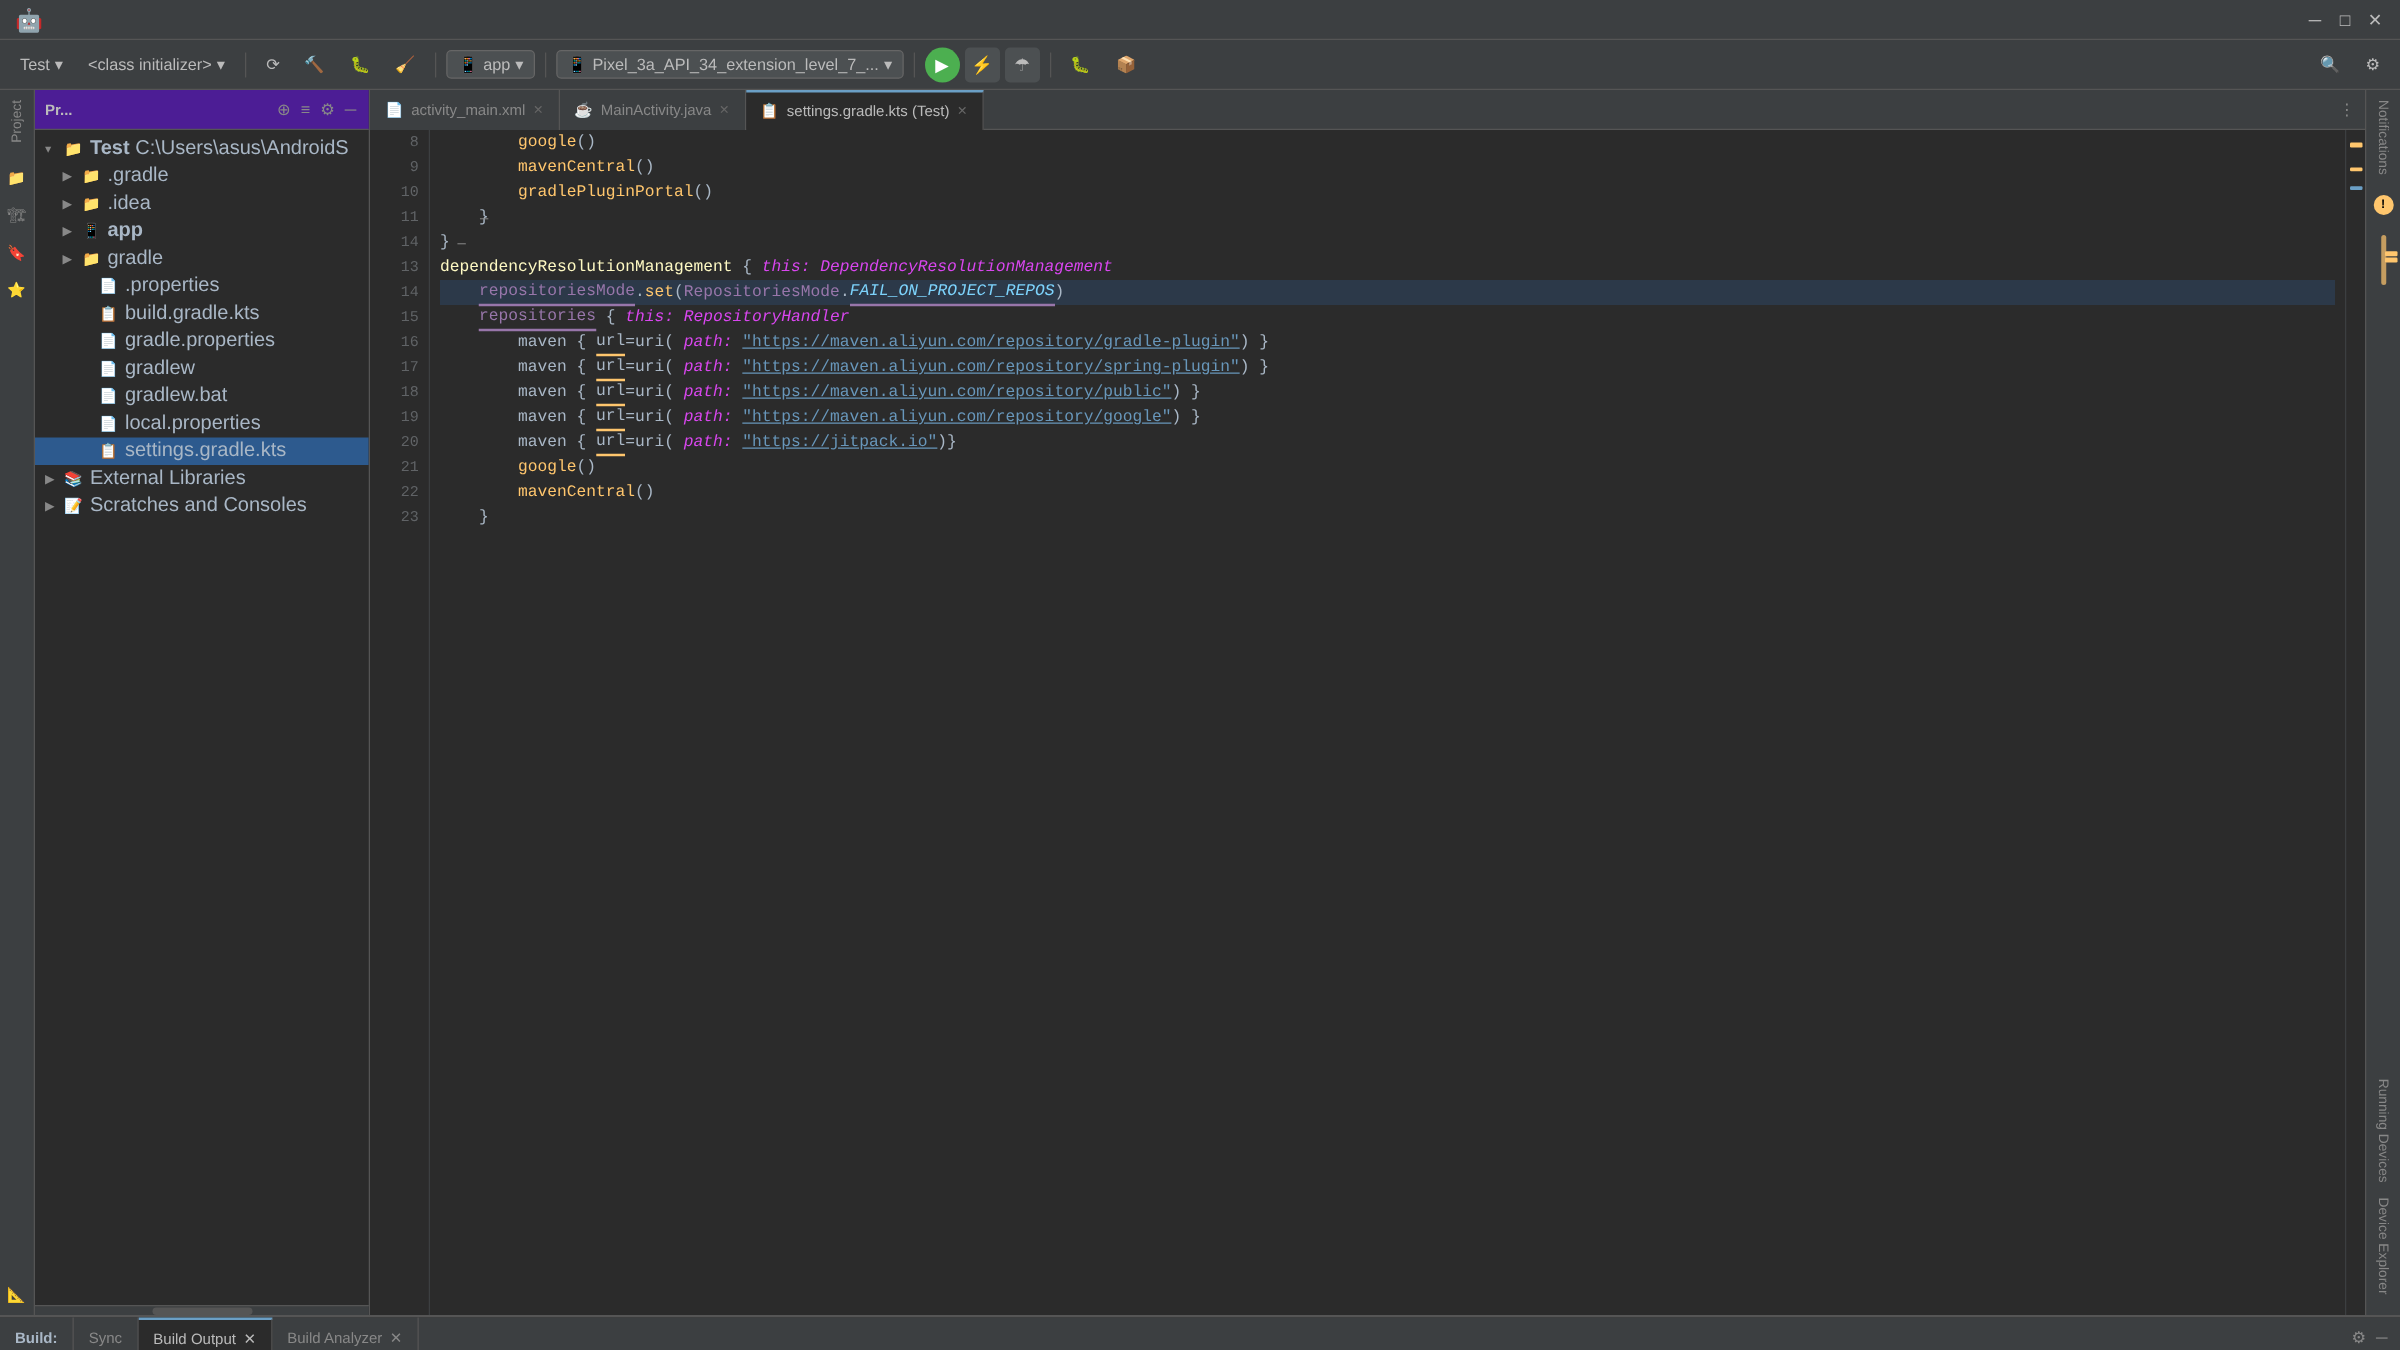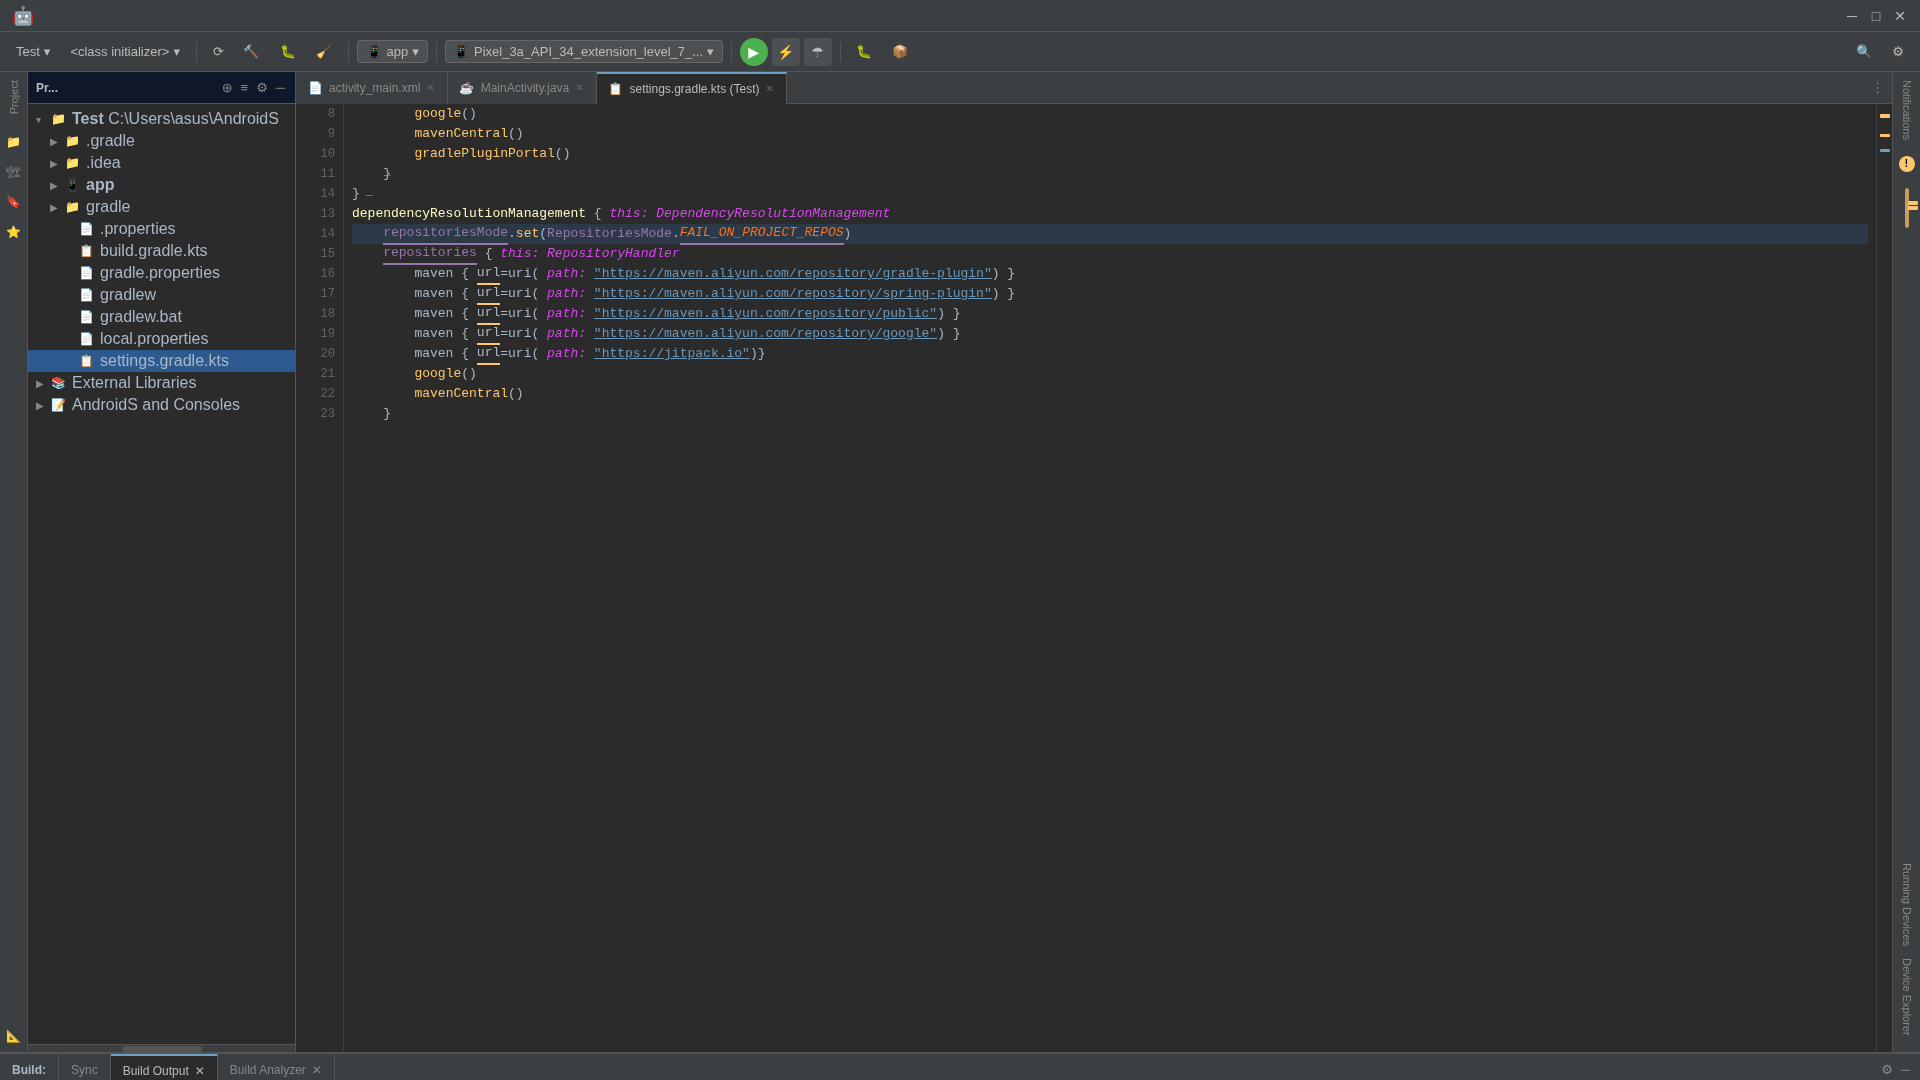--- a/index.html
+++ b/index.html
@@ -96,21 +96,21 @@
     
     #project-panel {
       width: 268px;
       background: #2b2b2b;
       border-right: 1px solid #555;
       display: flex;
       flex-direction: column;
     }
     #project-panel-header {
       height: 32px;
-      background: #0f172a;
+      background: #4c1d95;
       display: flex;
       align-items: center;
       padding: 0 8px;
       gap: 4px;
       border-bottom: 1px solid #555;
     }
     .panel-header-title { color: #bbb; font-size: 12px; font-weight: bold; }
     .panel-header-icons { margin-left: auto; display: flex; gap: 4px; }
     .panel-icon { color: #888; cursor: pointer; font-size: 13px; padding: 2px; }
 
@@ -478,21 +478,21 @@
         <span class="indent" style="width:4px;"></span>
         <span class="arrow">▶</span>
         <span class="item-icon">📚</span>
         <span class="item-label">External Libraries</span>
       </div>
 
       <div class="tree-item">
         <span class="indent" style="width:4px;"></span>
         <span class="arrow">▶</span>
         <span class="item-icon">📝</span>
-        <span class="item-label">AndroidS and Consoles</span>
+        <span class="item-label">Scratches and Consoles</span>
       </div>
     </div>
 
     <div style="height: 8px; background: #3c3f41; border-top: 1px solid #555;">
       <div style="height:6px; width:80px; background:#555; border-radius:3px; margin:1px auto;"></div>
     </div>
   </div>
 
   <div id="editor-area">
 
@@ -571,21 +571,21 @@
         </div>
 
         <div class="code-line highlighted-line-bg">
           <span style="color:#a9b7c6;">    </span>
           <span style="color:#9876aa; border-bottom:2px solid #9876aa; cursor:pointer;">repositoriesMode</span>
           <span style="color:#a9b7c6;">.</span>
           <span class="fn">set</span>
           <span style="color:#a9b7c6;">(</span>
           <span style="color:#9876aa;">RepositoriesMode</span>
           <span style="color:#a9b7c6;">.</span>
-          <span class="const-name" style="color:#f97316; font-style:italic; border-bottom:2px solid #9876aa;">FAIL_ON_PROJECT_REPOS</span>
+          <span class="const-name" style="color:#7dd3fc; font-style:italic; border-bottom:2px solid #9876aa;">FAIL_ON_PROJECT_REPOS</span>
           <span style="color:#a9b7c6;">)</span>
         </div>
 
         <div class="code-line">
           <span style="color:#a9b7c6;">    </span>
           <span style="color:#9876aa; border-bottom:2px solid #9876aa; cursor:pointer;">repositories</span>
           <span style="color:#a9b7c6;"> { </span>
           <span class="hint">this: RepositoryHandler</span>
         </div>
 

